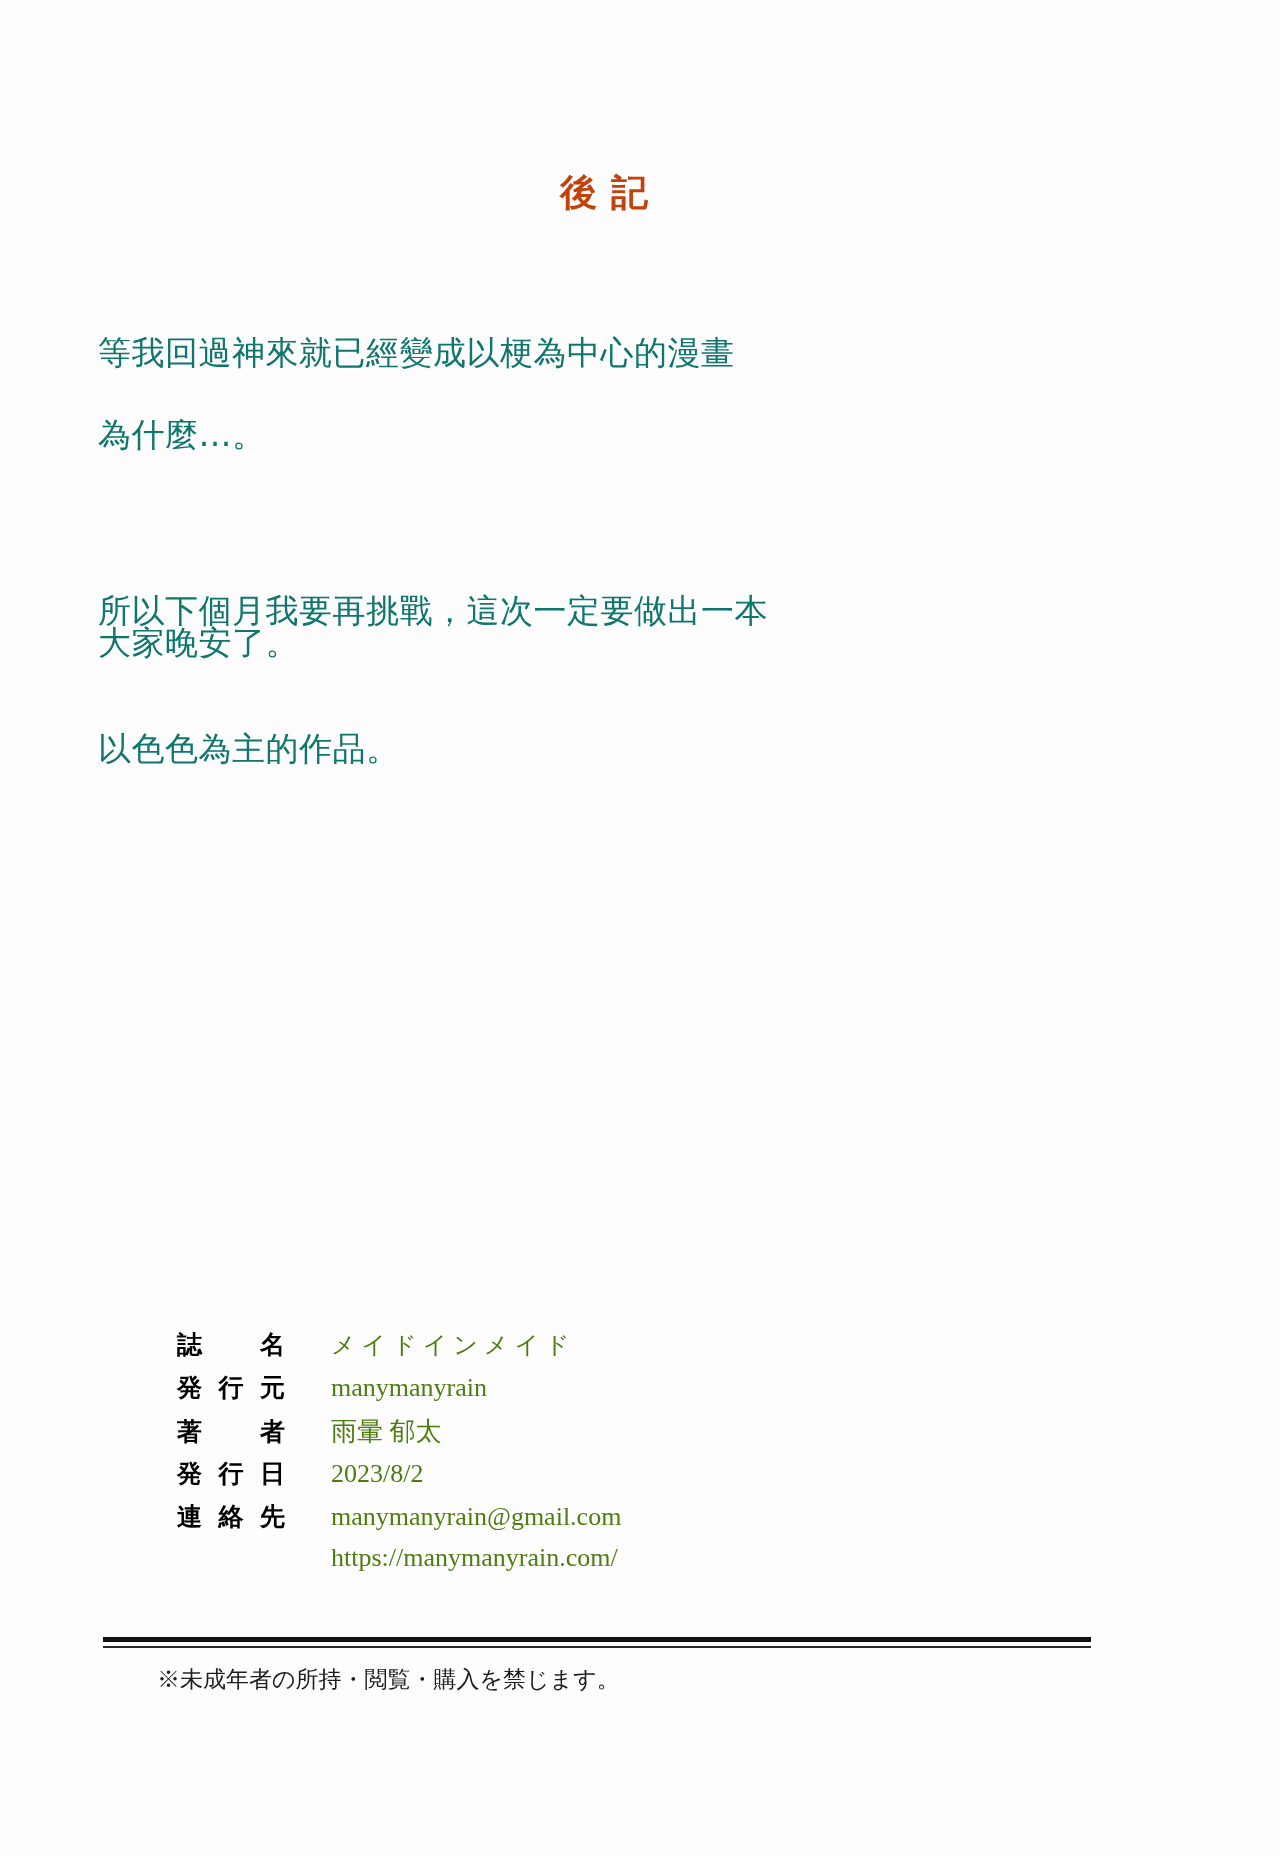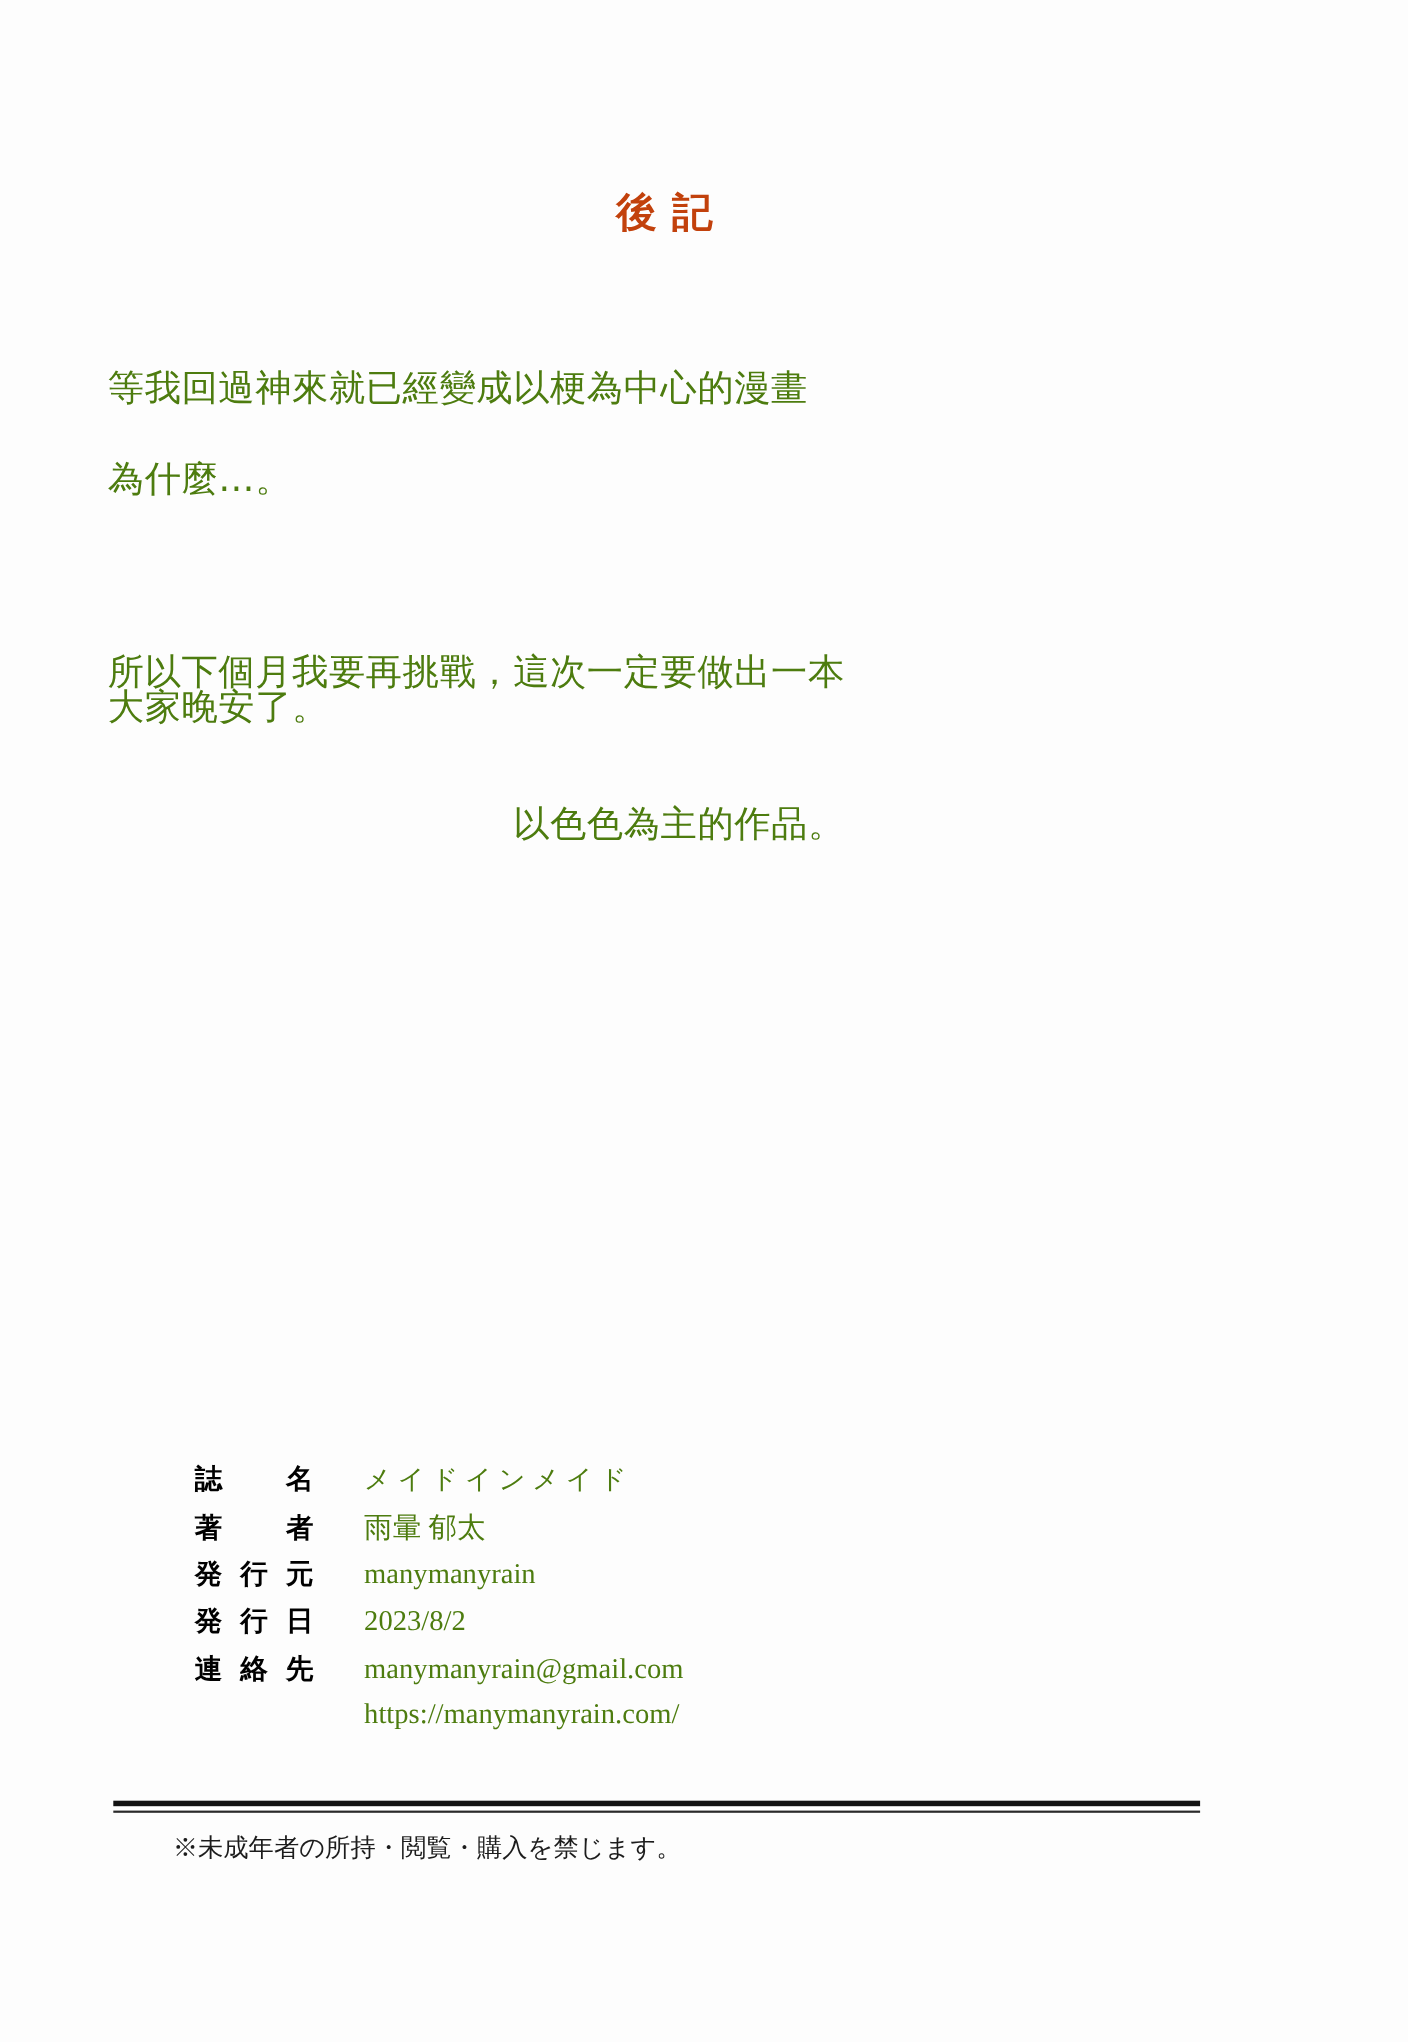--- a/index.html
+++ b/index.html
@@ -27,25 +27,24 @@
     color: #c2410c;
     white-space: nowrap;
   }
   
   .hand {
     position: absolute;
     left: 98px;
     font-family: "DejaVu Sans", sans-serif;
     font-weight: 400;
     font-size: 33px;
-    color: #4d7c0f;
+    color: #0f766e;
     letter-spacing: 0.5px;
     white-space: pre-wrap;
     line-height: 46px;
-    text-align: right;
   }
   .p1 { top: 330px; }
   .p2 { top: 412px; }
   .p3 { top: 496px; }
   .p4 { top: 620px; }
   
   .colophon {
     position: absolute;
     left: 153px;
     top: 1328px;
@@ -112,26 +111,26 @@
     <div>以色色為主的作品。</div>
   </div>
   <div class="hand p4">大家晚安了。</div>
 
   <div class="colophon">
     <div class="colophon-row">
       <div class="colophon-label">誌名</div>
       <div class="colophon-value value-spaced">メイドインメイド</div>
     </div>
     <div class="colophon-row">
+      <div class="colophon-label">発行元</div>
+      <div class="colophon-value">manymanyrain</div>
+    </div>
+    <div class="colophon-row">
       <div class="colophon-label">著者</div>
       <div class="colophon-value">雨暈 郁太</div>
-    </div>
-    <div class="colophon-row">
-      <div class="colophon-label">発行元</div>
-      <div class="colophon-value">manymanyrain</div>
     </div>
     <div class="colophon-row">
       <div class="colophon-label">発行日</div>
       <div class="colophon-value">2023/8/2</div>
     </div>
     <div class="colophon-row">
       <div class="colophon-label">連絡先</div>
       <div class="colophon-value">manymanyrain@gmail.com</div>
     </div>
     <div class="colophon-row">

